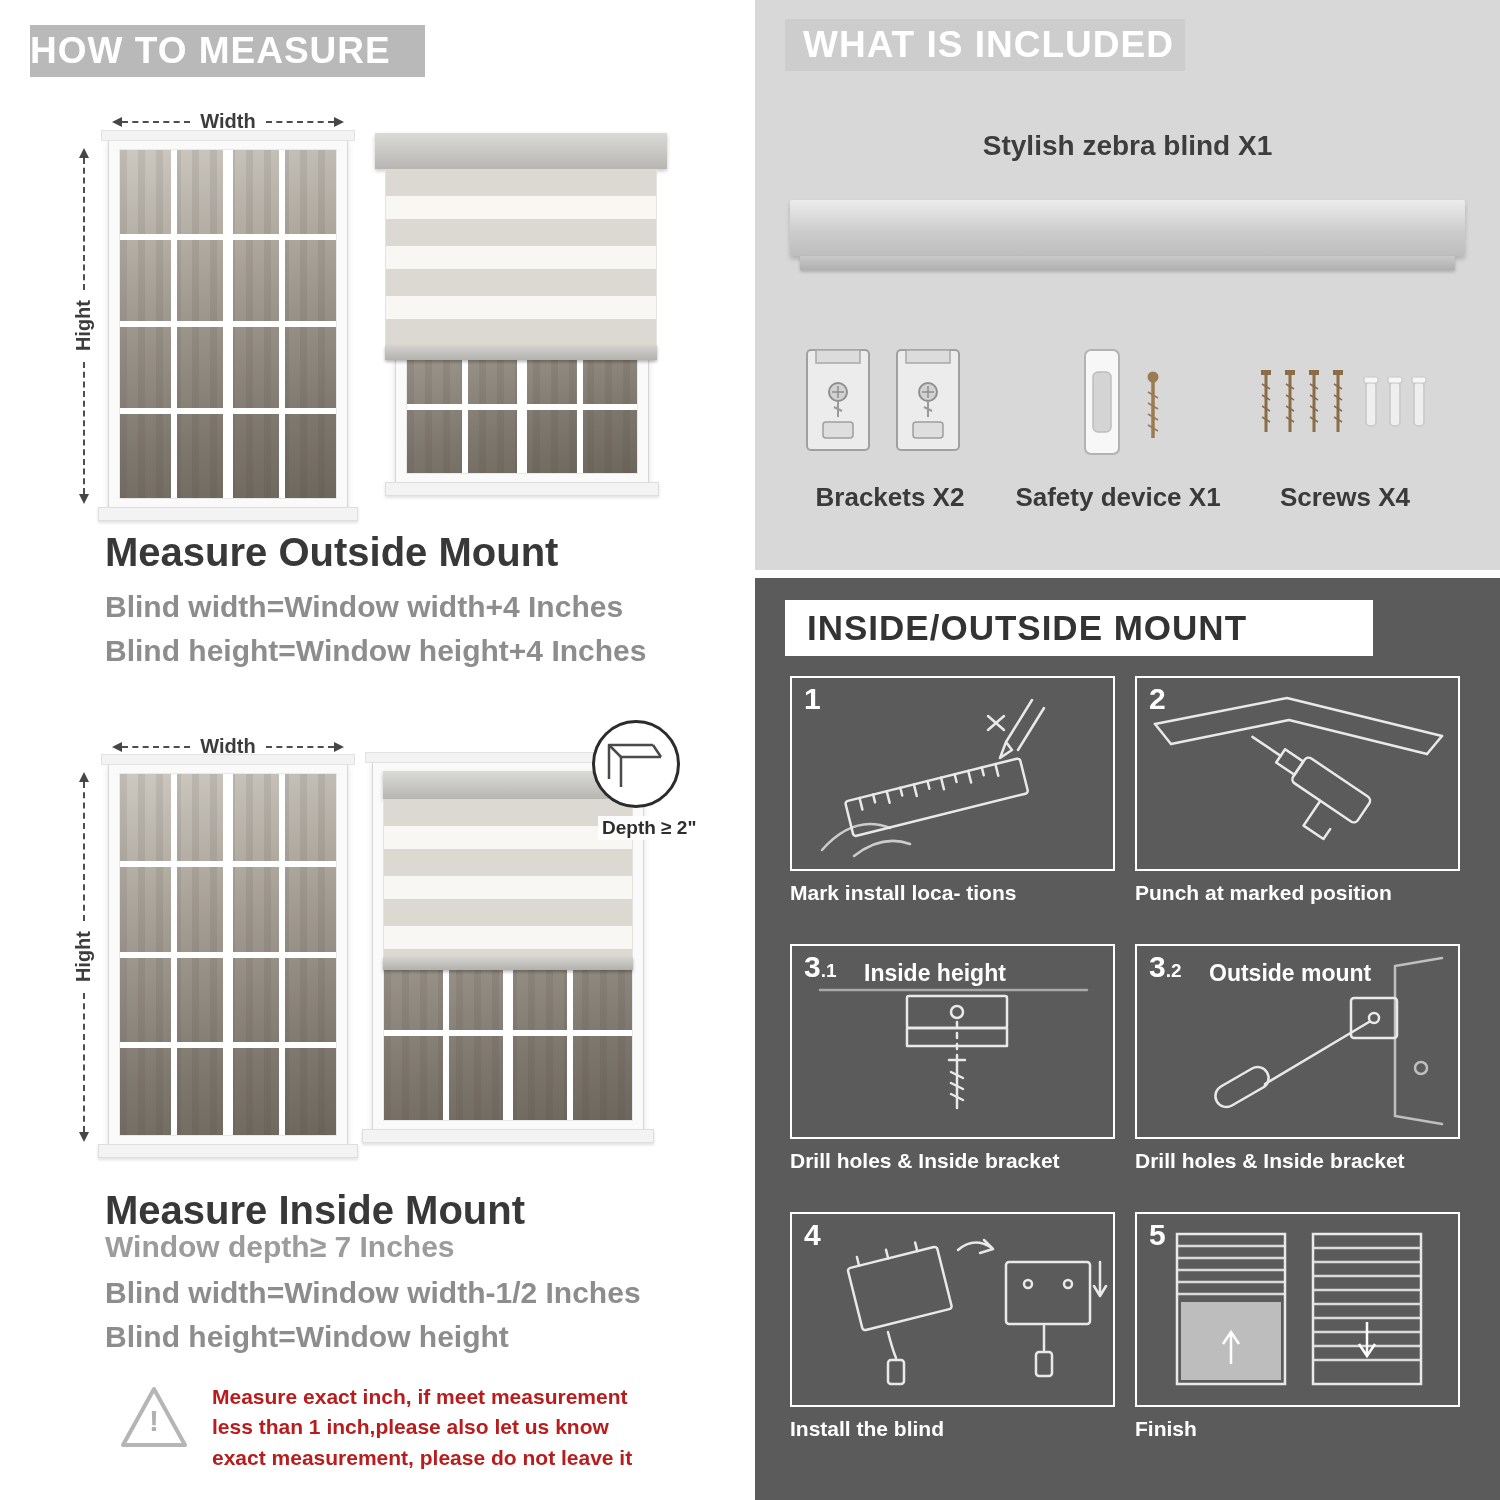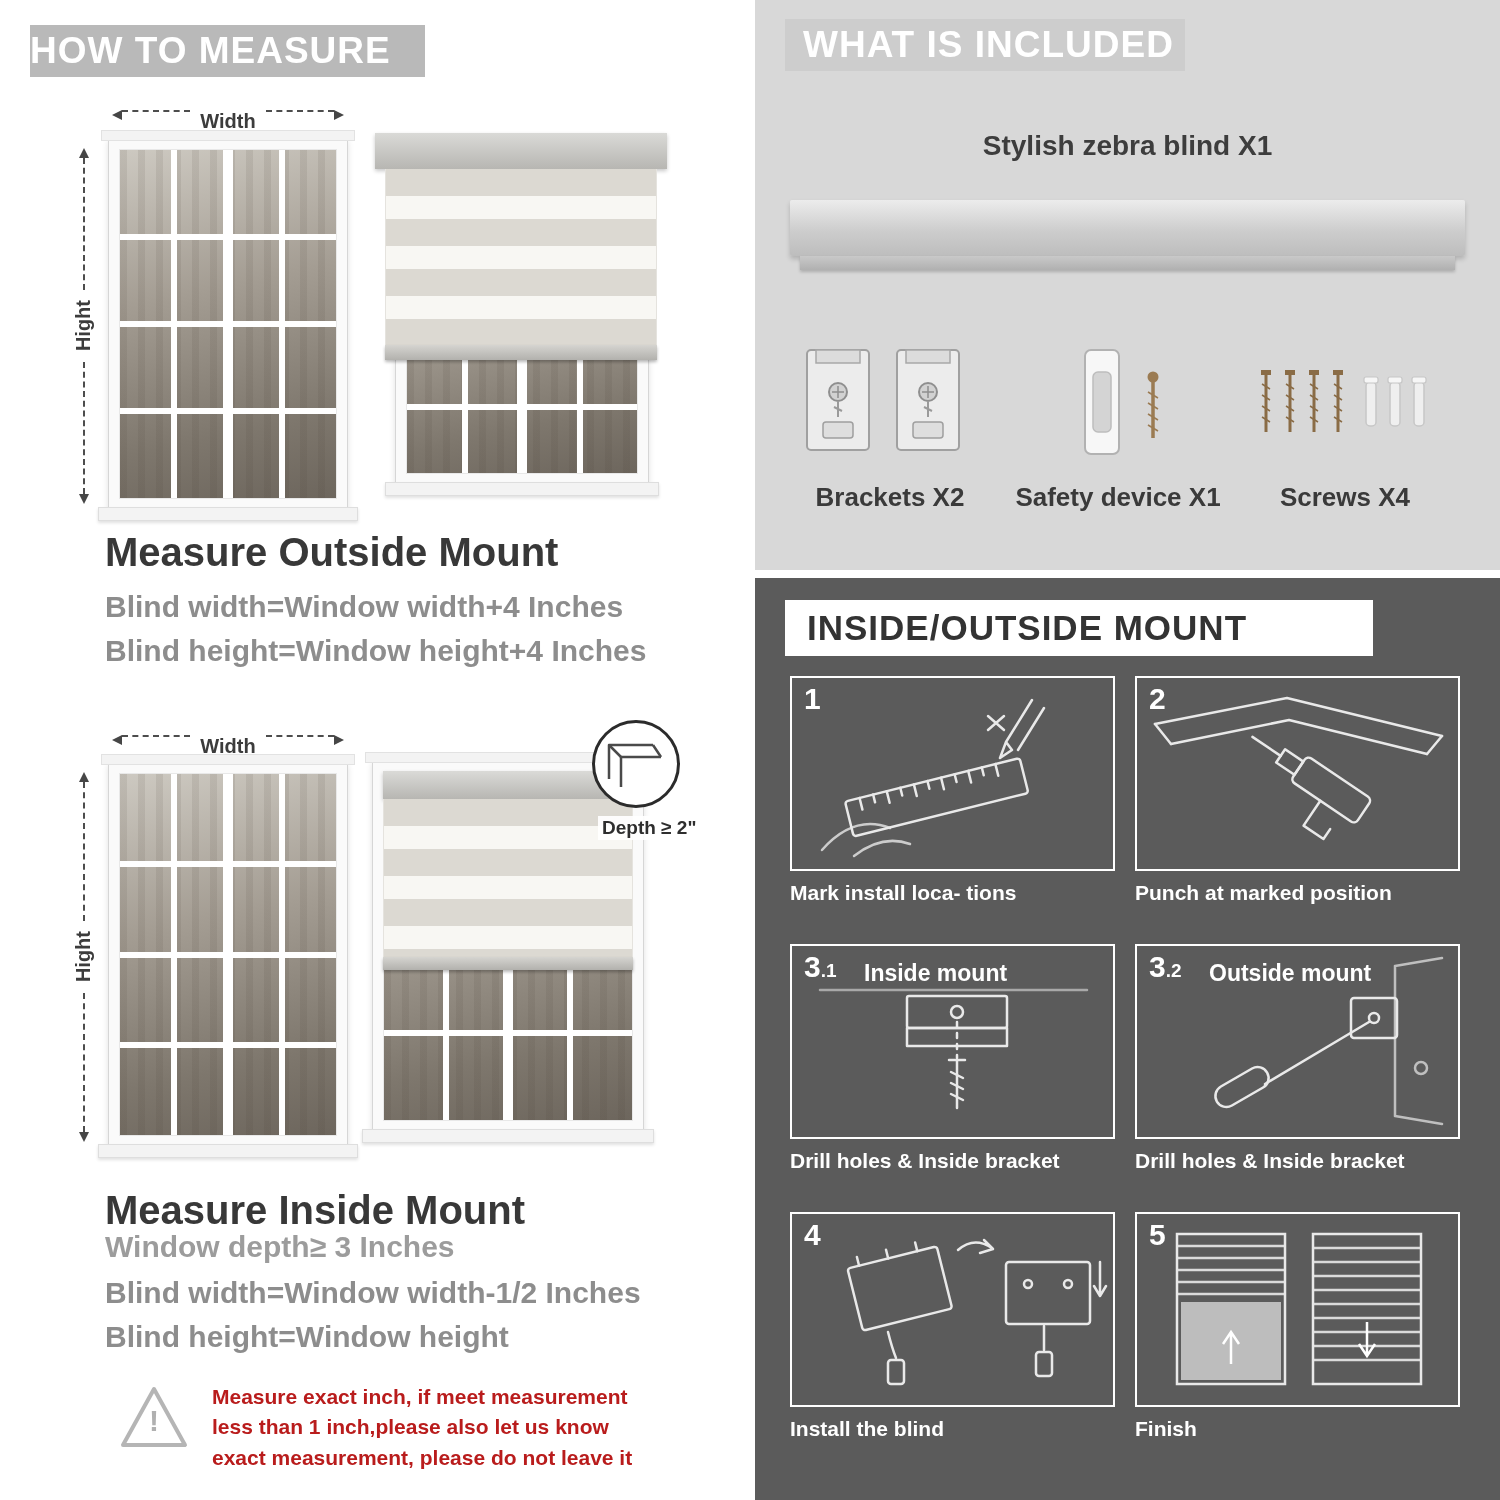--- a/index.html
+++ b/index.html
@@ -10,21 +10,21 @@
   .banner { position:absolute; display:flex; align-items:center; font-weight:bold; letter-spacing:1px; }
   .banner.gray  { background:#b9b9b9; color:#ffffff; font-size:37px; }
   .banner.gray2 { background:#cdcdcd; color:#ffffff; font-size:37px; padding-left:18px; }
   .banner.white { background:#ffffff; color:#333333; font-size:35px; padding-left:22px; }
 
   .m-title { position:absolute; font-size:40px; font-weight:bold; color:#383838; }
   .m-line  { position:absolute; font-size:30px; font-weight:bold; color:#8d8d8d; white-space:nowrap; }
   .m-line.lighter { color:#9c9c9c; }
 
   
-  .dim { position:absolute; display:flex; align-items:flex-start; }
+  .dim { position:absolute; display:flex; align-items:center; }
   .dim .line { flex:1; height:0; border-top:2px dashed #4d4d4d; }
   .dim .lbl  { font-size:20px; font-weight:bold; color:#3c3c3c; padding:0 10px; white-space:nowrap; }
   .arr { width:0; height:0; border-style:solid; flex:none; }
   .arr.left  { border-width:5px 10px 5px 0; border-color:transparent #464646 transparent transparent; }
   .arr.right { border-width:5px 0 5px 10px; border-color:transparent transparent transparent #464646; }
   .dim.v { flex-direction:column; align-items:center; }
   .dim.v .line { width:0; height:auto; flex:1; border-top:none; border-left:2px dashed #4d4d4d; }
   .arr.up   { border-width:0 5px 10px 5px; border-color:transparent transparent #464646 transparent; }
   .arr.down { border-width:10px 5px 0 5px; border-color:#464646 transparent transparent transparent; }
   .dim.v .lbl { writing-mode:vertical-rl; transform:rotate(180deg); padding:10px 0; }
@@ -161,21 +161,21 @@
       <g stroke="#4a4a4a" stroke-width="2.5" fill="none" stroke-linejoin="round">
         <path d="M14 56 V22 H58"></path>
         <path d="M26 64 V34 H66"></path>
         <path d="M14 22 L26 34 M58 22 L66 34"></path>
       </g>
     </svg>
   </div>
   <div class="depth-label" style="left:598px; top:816px;">Depth ≥ 2"</div>
 
   <div class="m-title" style="left:105px; top:1172px;margin-top:16px;">Measure Inside Mount</div>
-  <div class="m-line lighter" style="left:105px; top:1230px;">Window depth≥ 3 Inches</div>
+  <div class="m-line lighter" style="left:105px; top:1230px;">Window depth≥ 7 Inches</div>
   <div class="m-line" style="left:105px; top:1276px;">Blind width=Window width-1/2 Inches</div>
   <div class="m-line" style="left:105px; top:1320px;">Blind height=Window height</div>
 
   <div class="warn" style="left:118px; top:1382px; width:560px;">
     <div class="warn-icon">
       <svg viewBox="0 0 72 72" width="72" height="72">
         <path d="M36 7 L67 63 H5 Z" fill="none" stroke="#b5b5b5" stroke-width="4" stroke-linejoin="round"></path>
       </svg>
       <span class="warn-mark">!</span>
     </div>
@@ -321,21 +321,21 @@
             <path d="M28 44 H295" opacity="0.55"></path>
             <rect x="115" y="50" width="100" height="32" rx="2"></rect>
             <path d="M115 82 h100 v18 h-100 z"></path>
             <circle cx="165" cy="66" r="6"></circle>
             <path d="M165 76 V112" stroke-dasharray="5 6"></path>
             <path d="M157 114 h16 M165 114 v48"></path>
             <path d="M159 126 l12 6 M159 137 l12 6 M159 148 l12 6"></path>
           </g>
         </svg>
         <span class="num"><span>3</span><span class="sub">.1</span></span>
-        <span class="inline-lbl">Inside mount</span>
+        <span class="inline-lbl">Inside height</span>
       </div>
       <div class="cap">Drill holes &amp;  Inside bracket</div>
     </div>
 
     <div class="step" style="left:380px; top:366px;">
       <div class="box">
         <svg class="art" viewBox="0 0 321 191">
           <g stroke="#e9e9e9" stroke-width="2.5" fill="none" stroke-linejoin="round" stroke-linecap="round">
             <path d="M258 20 V170 M258 20 L305 12 M258 170 L305 178" opacity="0.7"></path>
             <rect x="214" y="52" width="46" height="40" rx="3"></rect>

